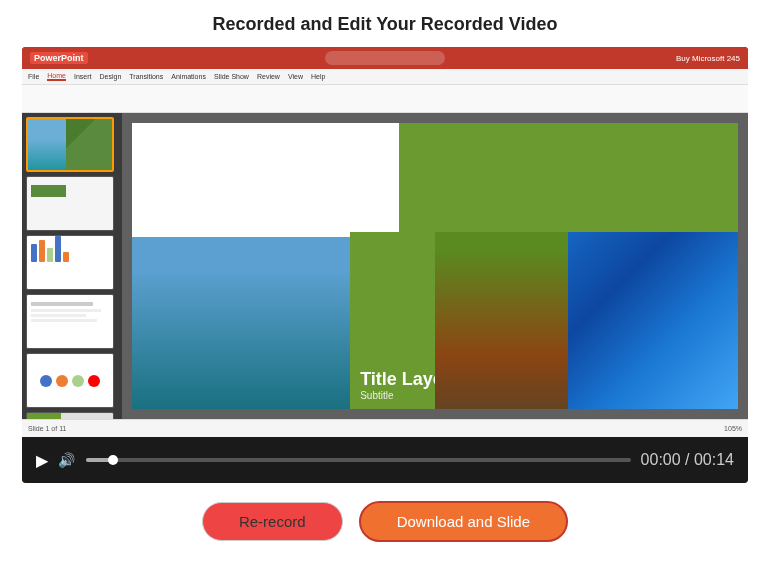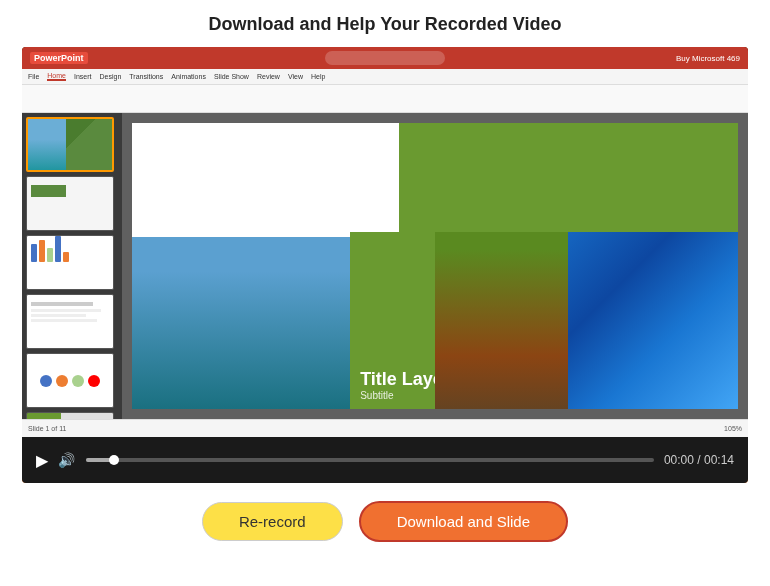--- a/index.html
+++ b/index.html
@@ -336,35 +336,35 @@
       height: 10px;
       background: #fff;
       border-radius: 50%;
       position: absolute;
       right: -5px;
       top: -3px;
     }
 
     .time-display {
       color: #ccc;
-      font-size: 12px;
+      font-size: 16px;
       white-space: nowrap;
     }
 
     
     .action-buttons {
       display: flex;
       align-items: center;
       justify-content: center;
       gap: 16px;
       margin-top: 18px;
     }
 
     .rerecord-btn {
-      background: #fde047;
+      background: #ef4444;
       color: #333;
       border: 1.5px solid #ccc;
       border-radius: 22px;
       padding: 10px 36px;
       font-size: 15px;
       cursor: pointer;
     }
 
     .download-edit-btn {
       background: #f07030;
@@ -400,31 +400,31 @@
     }
     .mini-circle {
       width: 12px;
       height: 12px;
       border-radius: 50%;
     }
   </style>
 </head>
 <body>
 
-<h1 class="page-title">Download and Help Your Recorded Video</h1>
+<h1 class="page-title">Recorded and Edit Your Recorded Video</h1>
 
 <div class="video-container">
 
   <div class="ppt-screenshot">
     <div class="ppt-ui">
 
       <div class="ppt-titlebar">
         <span class="ppt-logo">PowerPoint</span>
         <div class="ppt-search"></div>
-        <span class="ppt-buy">Buy Microsoft 469</span>
+        <span class="ppt-buy">Buy Microsoft 245</span>
       </div>
 
       <div class="ppt-ribbon">
         <span class="ppt-tab">File</span>
         <span class="ppt-tab active">Home</span>
         <span class="ppt-tab">Insert</span>
         <span class="ppt-tab">Design</span>
         <span class="ppt-tab">Transitions</span>
         <span class="ppt-tab">Animations</span>
         <span class="ppt-tab">Slide Show</span>

